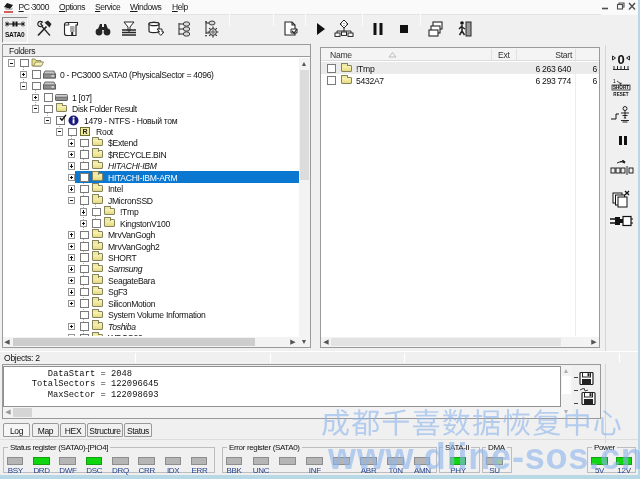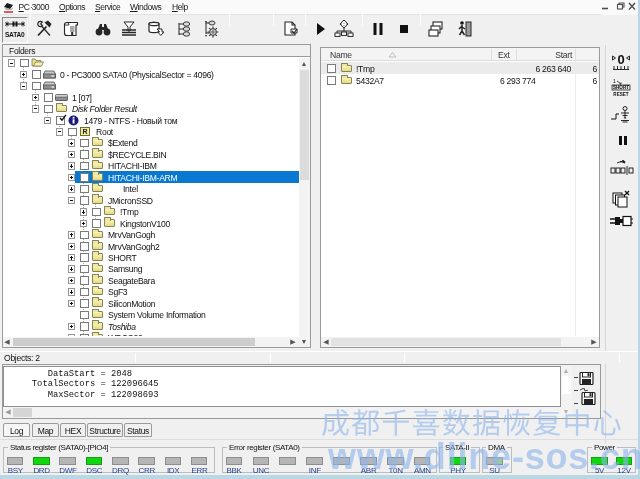--- a/index.html
+++ b/index.html
@@ -201,21 +201,21 @@
       <svg class="ab" style="left:52px;top:93.64999999999999px" width="13" height="7" viewBox="0 0 13 7">
 <rect x="0.5" y="0.5" width="12" height="6" rx="1" fill="#d0d0d0" stroke="#555" stroke-width="0.8"></rect>
 <rect x="0.5" y="3.2" width="12" height="3.3" rx="1" fill="#909090" stroke="#555" stroke-width="0.8"></rect>
       </svg>
       <div class="tt" style="left:69px;top:92.64999999999999px;color:#111;">1 [07]</div>
 <div class="ex" style="left:28.5px;top:105.1px">
         <i class="exh"></i>
       </div>
       <div class="cb" style="left:41px;top:104.6px"></div>
       <div class="fld" style="left:53px;top:104.6px"></div>
-      <div class="tt" style="left:69px;top:104.1px;color:#111;font-style:italic;">Disk Folder Result</div>
+      <div class="tt" style="left:69px;top:104.1px;color:#111;">Disk Folder Result</div>
 <div class="ex" style="left:40.5px;top:116.55px">
         <i class="exh"></i>
       </div>
       <div class="cb" style="left:53px;top:116.05px"></div>
       <svg class="ab" style="left:56px;top:113.55px" width="8" height="8" viewBox="0 0 8 8">
         <path d="M1 4 L3 6.2 L7 0.8" fill="none" stroke="#111" stroke-width="1.4"></path>
       </svg>
       <svg class="ab" style="left:65px;top:115.05px" width="11" height="11" viewBox="0 0 11 11">
 <circle cx="5.5" cy="5.5" r="5" fill="#1a1a7e"></circle>
         <rect x="4.6" y="4.3" width="1.9" height="4.2" fill="#fff"></rect>
@@ -241,36 +241,36 @@
       </div>
       <div class="cb" style="left:77px;top:150.39999999999998px"></div>
       <div class="fld" style="left:89px;top:150.39999999999998px"></div>
       <div class="tt" style="left:105px;top:149.89999999999998px;color:#111;">$RECYCLE.BIN</div>
 <div class="ex" style="left:64.5px;top:162.35px">
         <i class="exh"></i>
         <i class="exv"></i>
       </div>
       <div class="cb" style="left:77px;top:161.85px"></div>
       <div class="fld" style="left:89px;top:161.85px"></div>
-      <div class="tt" style="left:105px;top:161.35px;color:#111;">HITACHI-IBM</div>
+      <div class="tt" style="left:105px;top:161.35px;color:#111;font-style:italic;">HITACHI-IBM</div>
 <div class="ab" style="left:72px;top:171.4px;width:225px;height:11.4px;background:#0a78d0"></div>
       <div class="ex" style="left:64.5px;top:173.8px">
         <i class="exh"></i>
         <i class="exv"></i>
       </div>
       <div class="cb" style="left:77px;top:173.3px"></div>
       <div class="fld" style="left:89px;top:173.3px"></div>
       <div class="tt" style="left:105px;top:172.8px;color:#fff;">HITACHI-IBM-ARM</div>
 <div class="ex" style="left:64.5px;top:185.25px">
         <i class="exh"></i>
         <i class="exv"></i>
       </div>
       <div class="cb" style="left:77px;top:184.75px"></div>
       <div class="fld" style="left:89px;top:184.75px"></div>
-      <div class="tt" style="left:120px;top:184.25px;color:#111;">Intel</div>
+      <div class="tt" style="left:105px;top:184.25px;color:#111;">Intel</div>
 <div class="ex" style="left:64.5px;top:196.7px">
         <i class="exh"></i>
       </div>
       <div class="cb" style="left:77px;top:196.2px"></div>
       <div class="fld" style="left:89px;top:196.2px"></div>
       <div class="tt" style="left:105px;top:195.7px;color:#111;">JMicronSSD</div>
 <div class="ex" style="left:76.5px;top:208.14999999999998px">
         <i class="exh"></i>
         <i class="exv"></i>
       </div>
@@ -304,21 +304,21 @@
       </div>
       <div class="cb" style="left:77px;top:253.45px"></div>
       <div class="fld" style="left:89px;top:253.45px"></div>
       <div class="tt" style="left:105px;top:252.95px;color:#111;">SHORT</div>
 <div class="ex" style="left:64.5px;top:265.4px">
         <i class="exh"></i>
         <i class="exv"></i>
       </div>
       <div class="cb" style="left:77px;top:264.9px"></div>
       <div class="fld" style="left:89px;top:264.9px"></div>
-      <div class="tt" style="left:105px;top:264.4px;color:#111;">Samsung</div>
+      <div class="tt" style="left:105px;top:264.4px;color:#111;font-style:italic;">Samsung</div>
 <div class="ex" style="left:64.5px;top:276.84999999999997px">
         <i class="exh"></i>
         <i class="exv"></i>
       </div>
       <div class="cb" style="left:77px;top:276.34999999999997px"></div>
       <div class="fld" style="left:89px;top:276.34999999999997px"></div>
       <div class="tt" style="left:105px;top:275.84999999999997px;color:#111;">SeagateBara</div>
 <div class="ex" style="left:64.5px;top:288.3px">
         <i class="exh"></i>
         <i class="exv"></i>
@@ -364,21 +364,21 @@
 <div class="tt" style="left:520px;top:49.5px;width:52px;text-align:right;color:#333">Start</div>
 <div class="ab" style="left:321px;top:61.5px;width:278px;height:12px;background:#ebebeb"></div>
 <div class="cb" style="left:327px;top:64px"></div>
 <div class="fld" style="left:341px;top:64.5px"></div>
 <div class="tt" style="left:356px;top:63.5px;color:#111">!Tmp</div>
 <div class="tt" style="left:500px;top:63.5px;width:71px;text-align:right;color:#111">6 263 640</div>
 <div class="tt" style="left:577px;top:63.5px;width:20px;text-align:right;color:#111">6</div>
 <div class="cb" style="left:327px;top:76px"></div>
 <div class="fld" style="left:341px;top:76.5px"></div>
 <div class="tt" style="left:356px;top:75.5px;color:#111">5432A7</div>
-<div class="tt" style="left:500px;top:75.5px;width:71px;text-align:left;color:#111">6 293 774</div>
+<div class="tt" style="left:500px;top:75.5px;width:71px;text-align:right;color:#111">6 293 774</div>
 <div class="tt" style="left:577px;top:75.5px;width:20px;text-align:right;color:#111">6</div>
 <div class="hsb" style="left:321px;top:336.5px;width:278px"></div>
 <div class="arr" style="left:321px;top:336.5px">◀</div>
 <div class="arr" style="left:589px;top:336.5px">▶</div>
 <div class="sbt" style="left:331px;top:337.5px;width:230px;height:8.5px;background:#e3e3e3"></div>
 
 <div class="ab" style="left:605px;top:45px;width:1px;height:414px;background:#d5d5d5"></div>
 <svg class="ab" style="left:610px;top:51px" width="22" height="21" viewBox="0 0 22 21">
 <text x="11" y="13" font-family="Liberation Sans" font-size="13" font-weight="bold" fill="#111" text-anchor="middle">0</text>
 <path d="M2.5 5 L5.5 7 L2.5 9 Z M19.5 5 L16.5 7 L19.5 9 Z" fill="none" stroke="#111" stroke-width="0.9"></path>

